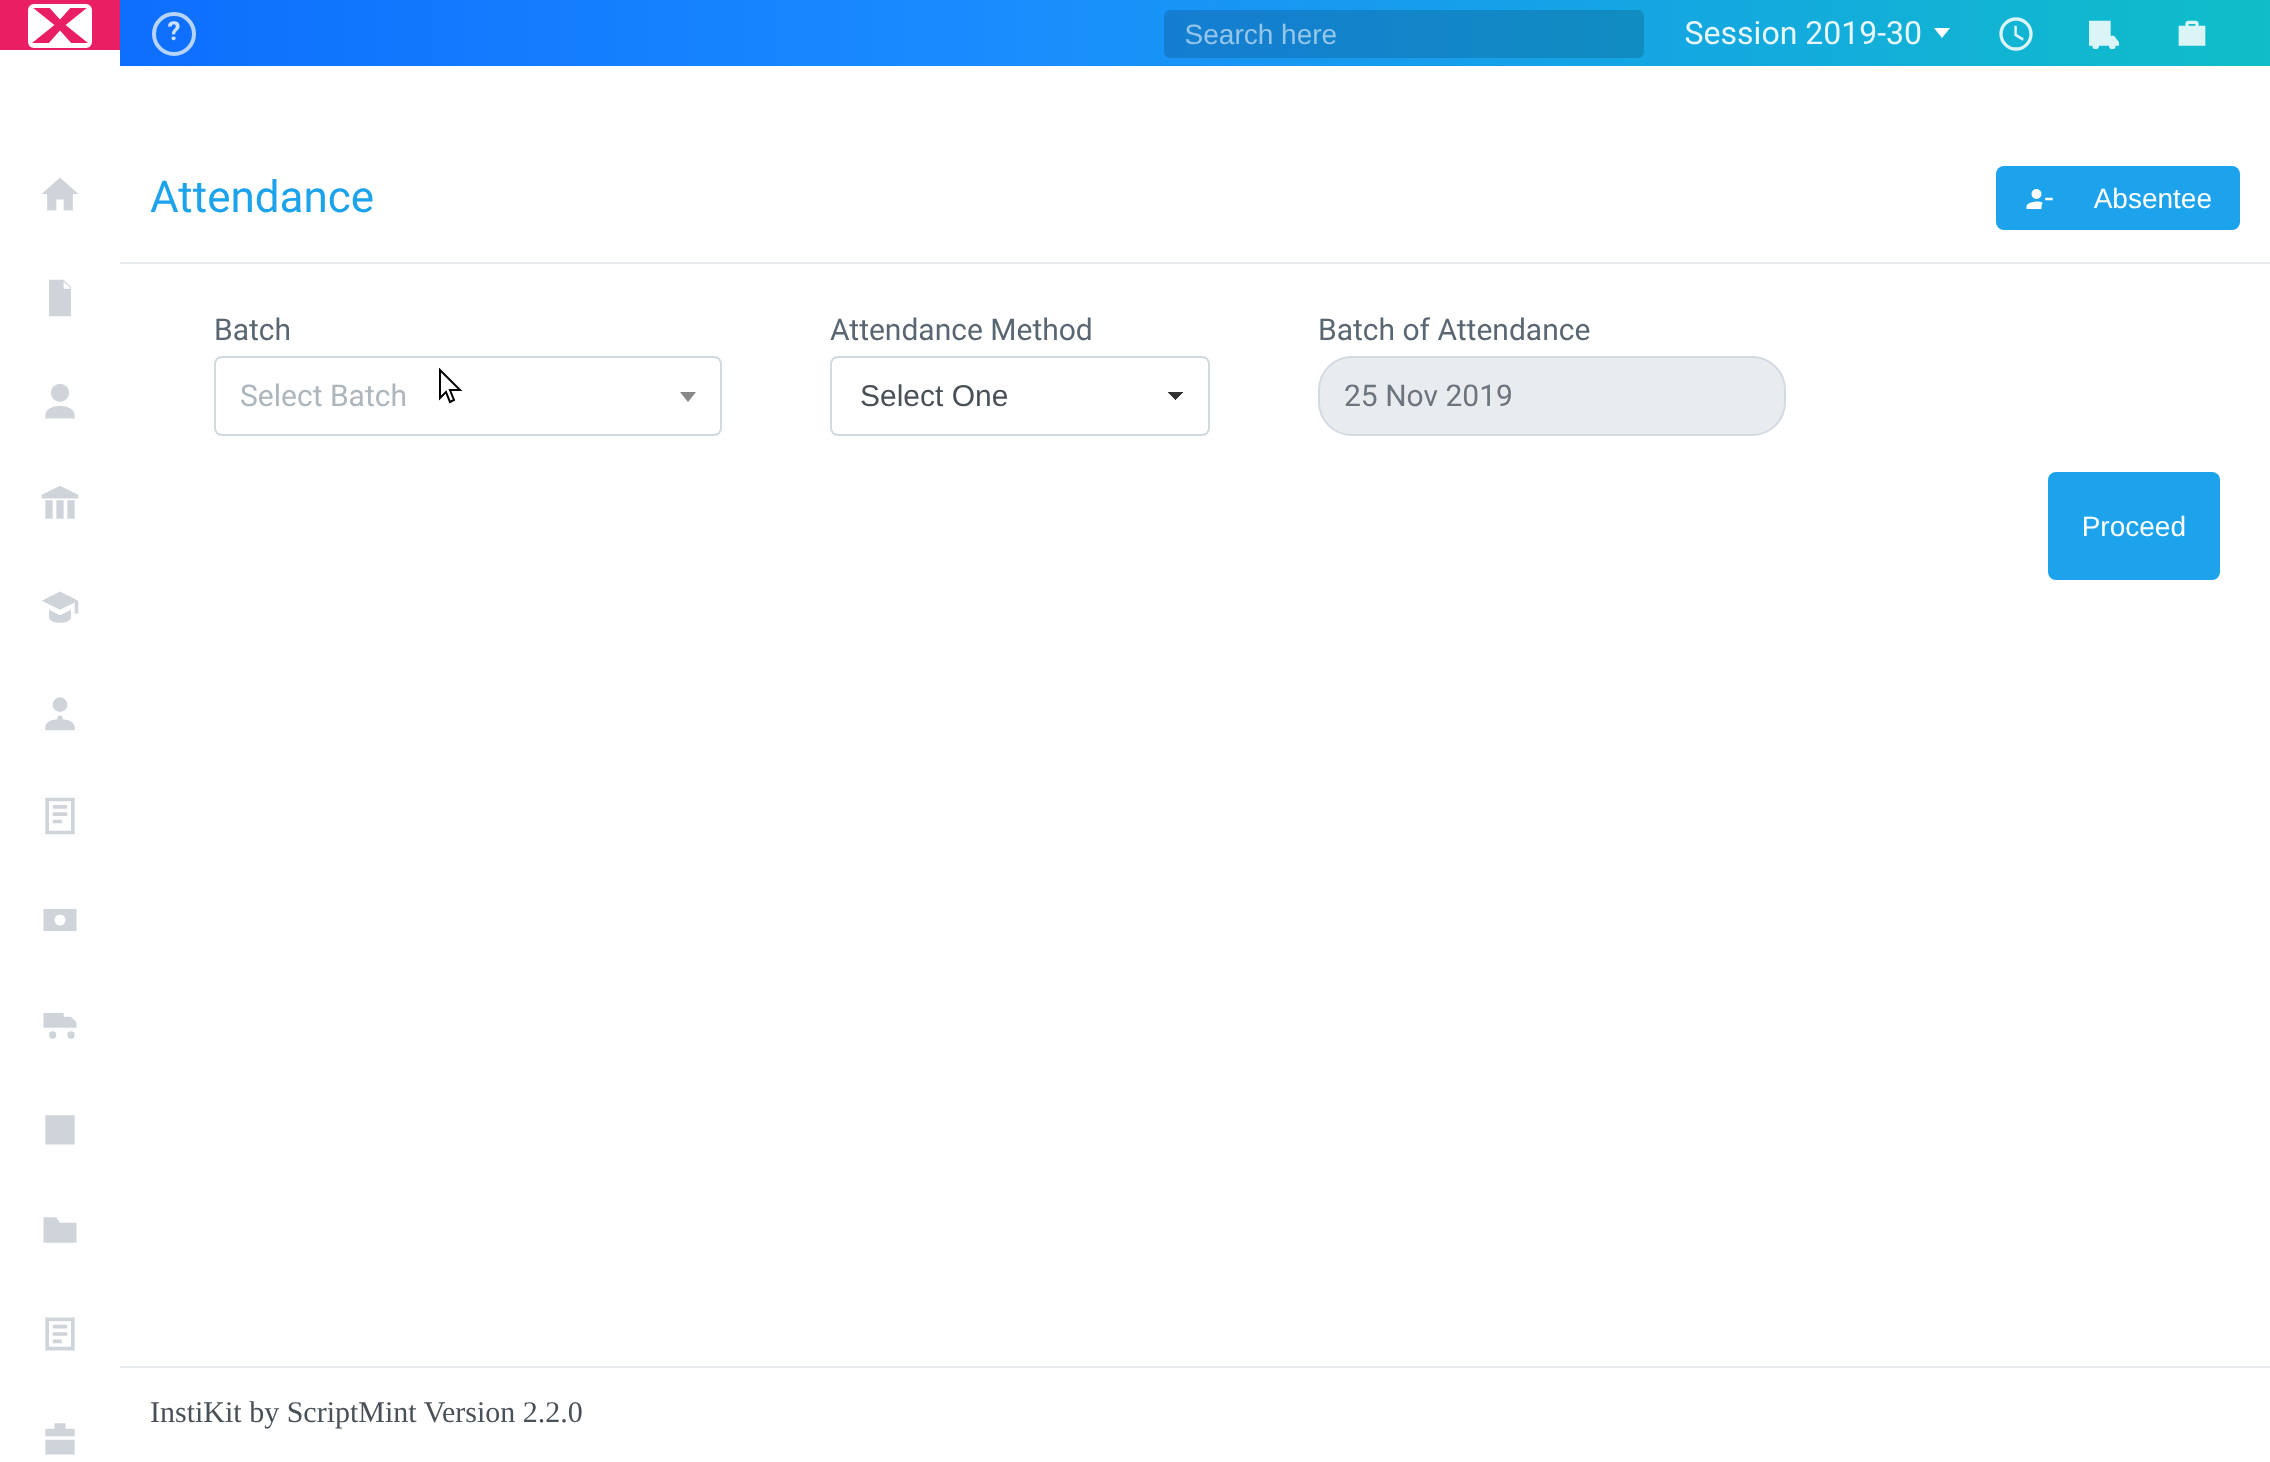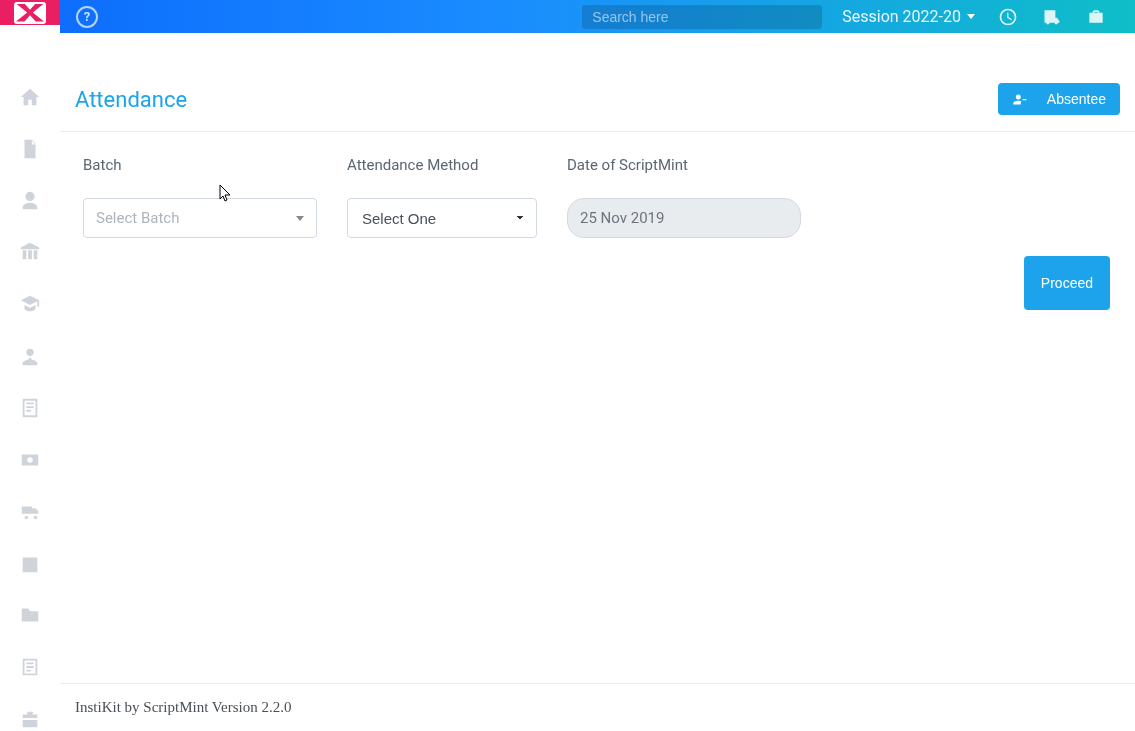--- a/index.html
+++ b/index.html
@@ -147,39 +147,39 @@
     gap: 20px;
   }
   .btn svg { width: 15px; height: 15px; fill: currentColor; }
 
   .form-area {
     padding: 24px 23px 10px 23px;
     display: flex;
     gap: 30px;
     flex-wrap: wrap;
   }
-  .form-group { display: flex; flex-direction: column; gap: 24px; }
+  .form-group { display: flex; flex-direction: column; gap: 4px; margin-left: 24px; }
   .form-label { font-size: 15px; color: #5a6773; }
   .form-control {
     height: 40px;
     border: 1px solid #d3d9e0;
     border-radius: 4px;
     padding: 0 12px;
     font-size: 15px;
     color: #6c757d;
     background: #fff;
     display: flex;
     align-items: center;
     justify-content: space-between;
   }
   .form-control.readonly {
     background: #e9ecef;
     color: #6c757d;
   }
-  .fc-batch { width: 234px; }
+  .fc-batch { width: 254px; }
   .fc-method { width: 234px; }
   .fc-date { width: 234px; border-radius: 17px; }
   .caret {
     width: 0; height: 0;
     border-left: 4px solid transparent;
     border-right: 4px solid transparent;
     border-top: 5px solid #888;
   }
   .select-native {
     -webkit-appearance: none;
@@ -232,21 +232,21 @@
 
 <div class="logo">
   <div class="inner"></div>
 </div>
 
 <div class="header">
   <div class="help-icon">?</div>
   <div class="spacer"></div>
   <input class="search-box" placeholder="Search here" style="">
   <div class="session-dd">
-    <span>Session 2022-20</span>
+    <span>Session 2019-30</span>
     <span class="caret" style="border-top-color:#fff;"></span>
   </div>
   <div class="header-icon">
     <svg viewBox="0 0 24 24">
         <path d="M12 2a10 10 0 1 0 10 10A10 10 0 0 0 12 2zm0 18a8 8 0 1 1 8-8 8 8 0 0 1-8 8zm.5-13H11v6l5 3 .75-1.23L12.5 12z"></path>
       </svg>
   </div>
   <div class="header-icon">
     <svg viewBox="0 0 24 24">
         <path d="M3 4h13v9h2l3 4v2h-2a2 2 0 1 1-4 0H9a2 2 0 1 1-4 0H3V4z"></path>
@@ -348,21 +348,21 @@
     </div>
 
     <div class="form-group">
       <label class="form-label">Attendance Method</label>
       <select class="select-native fc-method">
         <option>Select One</option>
       </select>
     </div>
 
     <div class="form-group">
-      <label class="form-label">Date of ScriptMint</label>
+      <label class="form-label">Batch of Attendance</label>
       <div class="form-control fc-date readonly">
         <span>25 Nov 2019</span>
       </div>
     </div>
   </div>
 
   <div class="actions">
     <button class="btn" style="padding:19px 17px;">
       <span>Proceed</span>
     </button>

